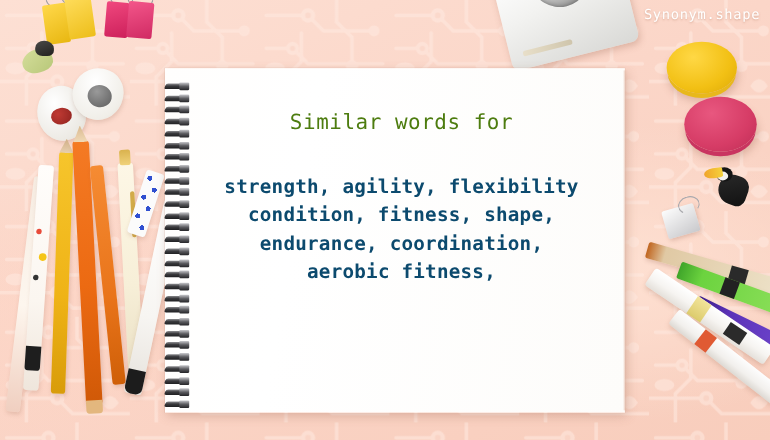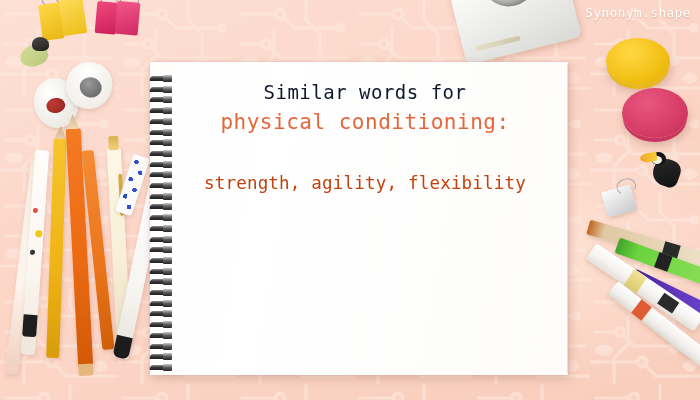--- a/index.html
+++ b/index.html
@@ -45,31 +45,31 @@
   }
   .ring b{
     position:absolute; left:13px; top:-1px; width:9px; height:7px;
     background:linear-gradient(180deg,#c9c9cd 0%,#5c5c60 50%,#242427 100%);
     border-radius:1px;
   }
 
   
   #pad-text { position:absolute; left:180px; top:62px; width:370px; text-align:center; }
   .head-line1 {
-    color:#0f172a; font-size:19px; letter-spacing:.5px;
-    margin-top:19px; line-height:22px; white-space:pre;
+    color:#4d7c0f; font-size:19px; letter-spacing:.5px;
+    margin-top:38px; line-height:22px; white-space:pre;
   }
   .head-line2 {
     color:#e4673c; font-size:21px; letter-spacing:.5px;
     margin-top:7px; line-height:25px; white-space:pre;
   }
   #word-list { margin-top:35px; }
   .word-line {
-    color:#c2410c; font-size:17.5px; line-height:26px;
-    letter-spacing:.2px; white-space:pre;
+    color:#0c4a6e; font-size:17.5px; line-height:26px;
+    letter-spacing:.2px; white-space:pre;font-weight:bold;
   }
 
   
   #watermark{
     position:absolute; right:9px; top:5px;
     color:#ffffff; font-size:12.5px; letter-spacing:.6px;
     text-shadow:0 1px 2px rgba(170,110,85,.45);
   }
 
   
@@ -399,19 +399,21 @@
       <b></b>
     </div>
     <div class="ring" style="top: 302.9px;">
       <i></i>
       <b></b>
     </div>
   </div>
 
 <div id="pad-text">
   <div class="head-line1">Similar words for</div>
-  <div class="head-line2">physical conditioning:</div>
   <div id="word-list">
       <div class="word-line">strength, agility, flexibility</div>
+      <div class="word-line">condition, fitness, shape,</div>
+      <div class="word-line">endurance, coordination,</div>
+      <div class="word-line">aerobic fitness,</div>
     </div>
 </div>
 
 <div id="watermark">Synonym.shape</div>
 
 </body></html>

